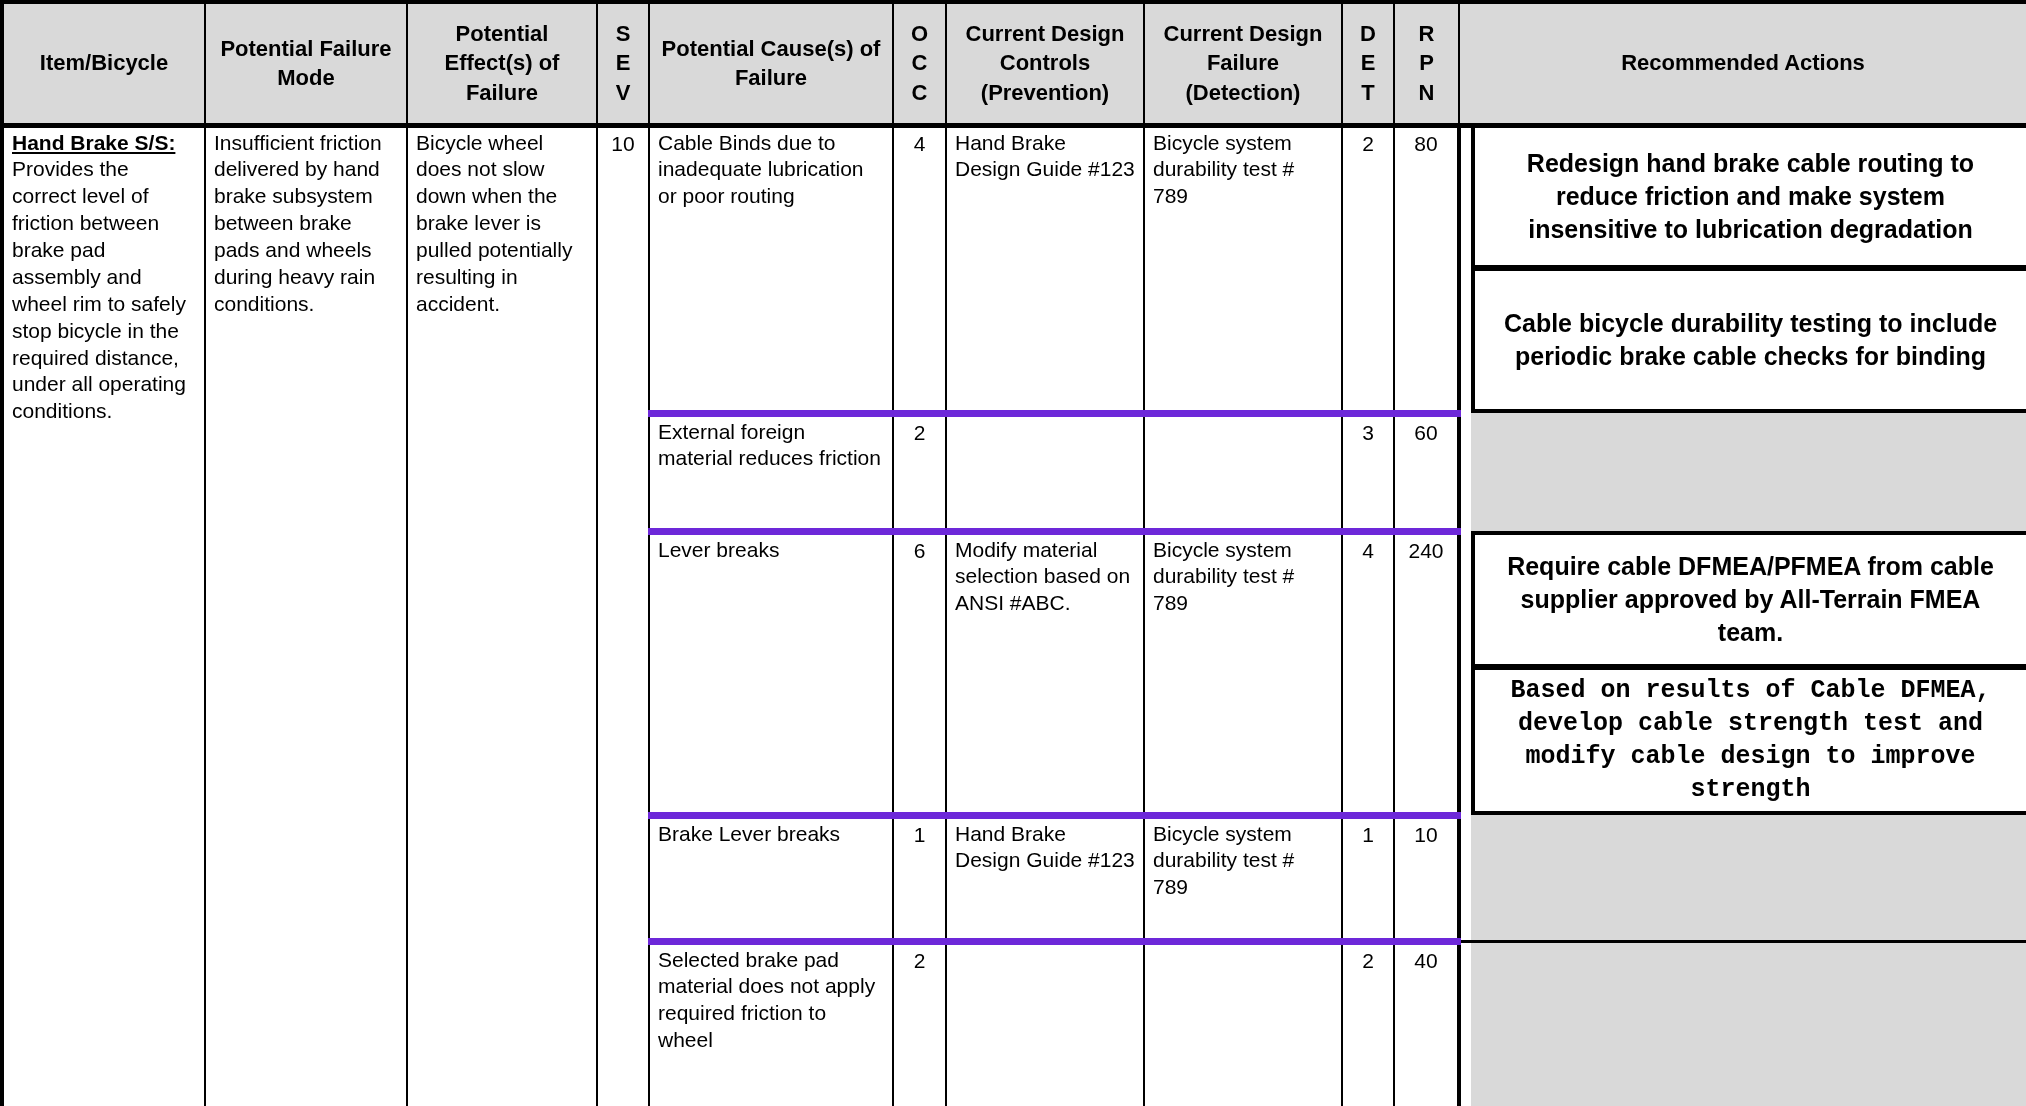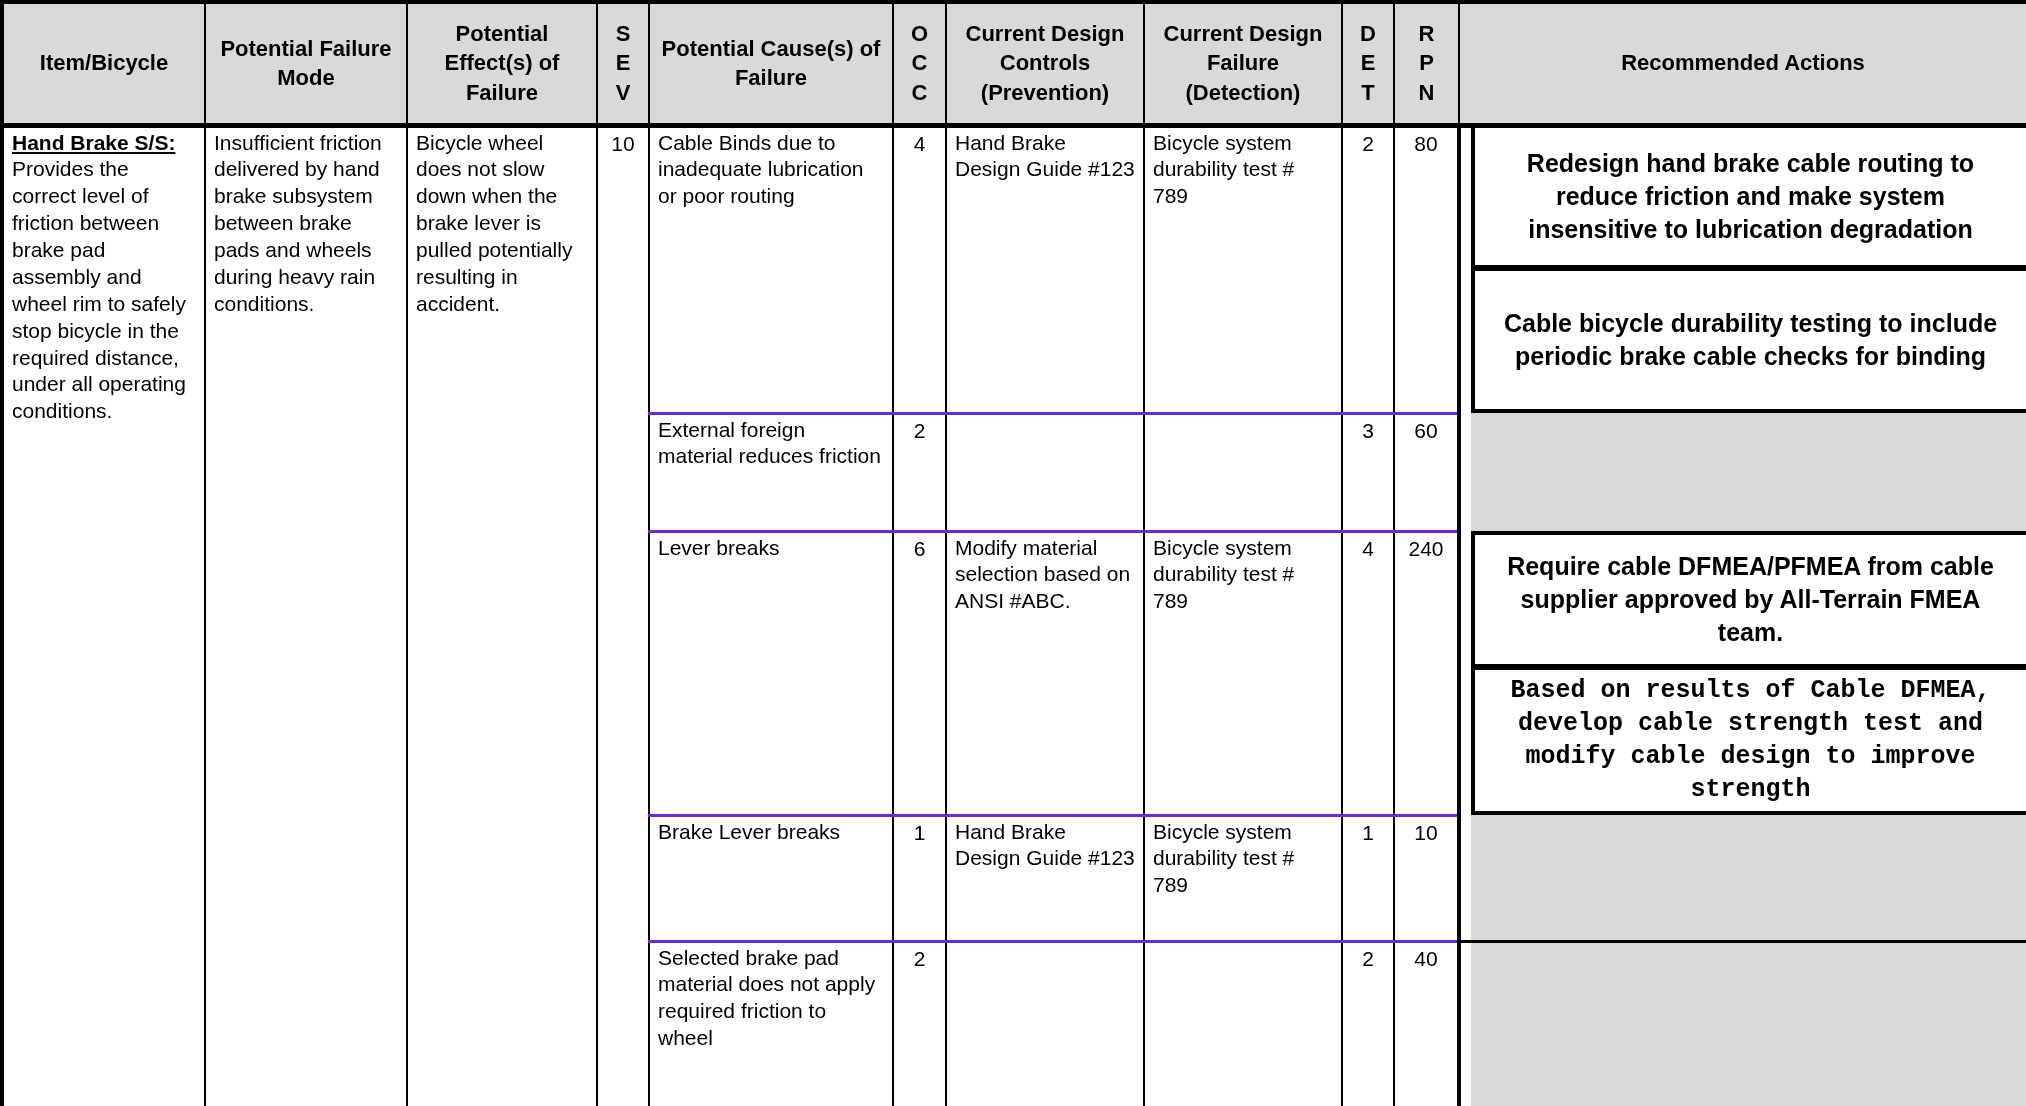--- a/index.html
+++ b/index.html
@@ -26,21 +26,21 @@
     background:#d9d9d9;
     font-weight:bold;
     font-size:22px;
     text-align:center;
     vertical-align:middle;
     border-bottom:5px solid #000;
     line-height:1.35;
   }
   th.vh{white-space:pre-line;padding:2px 2px;}
   td.num{text-align:center;padding-top:3px;}
-  tr.rb td{border-top:3px solid #6d28d9;}
+  tr.rb td{border-top:7px solid #6d28d9;}
   td.action-td{
     padding:0;border-left:4px solid #000;border-top:none;border-bottom:none;border-right:none;
     position:relative;background:#fff;
   }
   tr.rb td.action-td{border-top:none;}
   tr.r5 td.action-td{border-top:3px solid #000;}
   .action-wrap{
     position:absolute;inset:0;
     display:flex;flex-direction:column;
     padding-left:10px;box-sizing:border-box;background:#fff;

